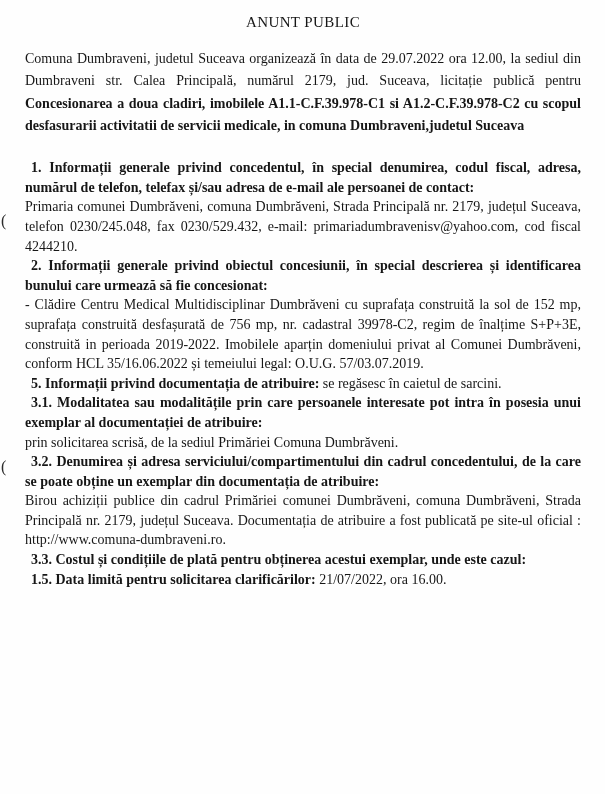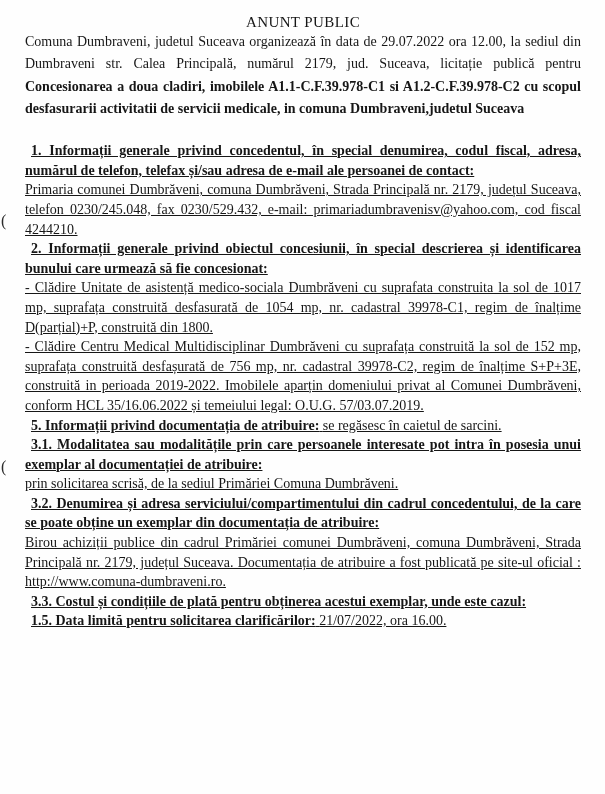--- a/index.html
+++ b/index.html
@@ -22,23 +22,24 @@
     font-weight: normal;
     font-family: Liberation Serif, serif;
   }
   .para {
     margin: 0;
     text-align: justify;
     font-size: 14px;
     line-height: 19.6px;
   }
   .intro {
+    margin-top: 17px;
     line-height: 22.3px;
   }
-  .sections { margin-top: 21px; text-decoration: underline; }
+  .sections { margin-top: 21px; }
   .hpara { text-indent: 6px; }
   .b { font-weight: bold; }
   .mark {
     position: absolute;
     left: 1px;
     font-size: 16px;
     color: #2b2b2b;
   }
   .mark1 { top: 212px; }
   .mark2 { top: 458px; }
@@ -54,21 +55,20 @@
     <span>Comuna Dumbraveni, judetul Suceava organizează în data de 29.07.2022 ora 12.00, la sediul din Dumbraveni str. Calea Principală, numărul 2179, jud. Suceava, licitație publică pentru</span>
     <span class="b">Concesionarea a doua cladiri, imobilele A1.1-C.F.39.978-C1 si A1.2-C.F.39.978-C2 cu scopul desfasurarii activitatii de servicii medicale, in comuna Dumbraveni,judetul Suceava</span>
   </p>
 
   <div class="sections">
 
     <p class="para hpara"><span class="b">1. Informații generale privind concedentul, în special denumirea, codul fiscal, adresa, numărul de telefon, telefax și/sau adresa de e-mail ale persoanei de contact:</span></p>
     <p class="para">Primaria comunei Dumbrăveni, comuna Dumbrăveni, Strada Principală nr. 2179, județul Suceava, telefon 0230/245.048, fax 0230/529.432, e-mail: primariadumbravenisv@yahoo.com, cod fiscal 4244210.</p>
 
     <p class="para hpara"><span class="b">2. Informații generale privind obiectul concesiunii, în special descrierea și identificarea bunului care urmează să fie concesionat:</span></p>
-    <p class="para">- Clădire Unitate de asistență medico-sociala Dumbrăveni cu suprafata construita la sol de 1017 mp, suprafața construită desfasurată de 1054 mp, nr.  cadastral 39978-C1, regim de înalțime D(parțial)+P, construită din 1800.</p>
     <p class="para">- Clădire Centru Medical Multidisciplinar Dumbrăveni cu suprafața construită la sol de 152 mp, suprafața construită desfașurată de 756 mp, nr. cadastral 39978-C2, regim de înalțime S+P+3E, construită in perioada 2019-2022. Imobilele aparțin domeniului privat al Comunei Dumbrăveni, conform HCL 35/16.06.2022 și temeiului legal: O.U.G. 57/03.07.2019.</p>
 
     <p class="para hpara"><span class="b">5. Informații privind documentația de atribuire:</span> <span>se regăsesc în caietul de sarcini.</span></p>
 
     <p class="para hpara"><span class="b">3.1. Modalitatea sau modalitățile prin care persoanele interesate pot intra în posesia unui exemplar al documentației de atribuire:</span></p>
     <p class="para">prin solicitarea scrisă, de la sediul Primăriei Comuna Dumbrăveni.</p>
 
     <p class="para hpara"><span class="b">3.2. Denumirea și adresa serviciului/compartimentului din cadrul concedentului, de la care se poate obține un exemplar din documentația de atribuire:</span></p>
     <p class="para">Birou achiziții publice din cadrul Primăriei comunei Dumbrăveni, comuna Dumbrăveni, Strada Principală nr. 2179, județul Suceava. Documentația de atribuire a fost publicată pe site-ul oficial : http://www.comuna-dumbraveni.ro.</p>
 

